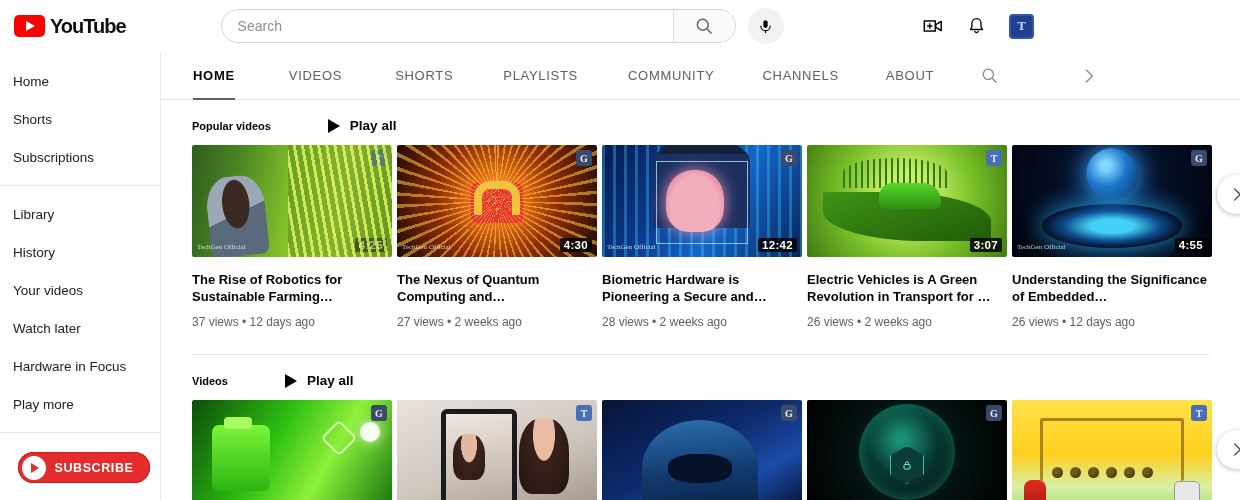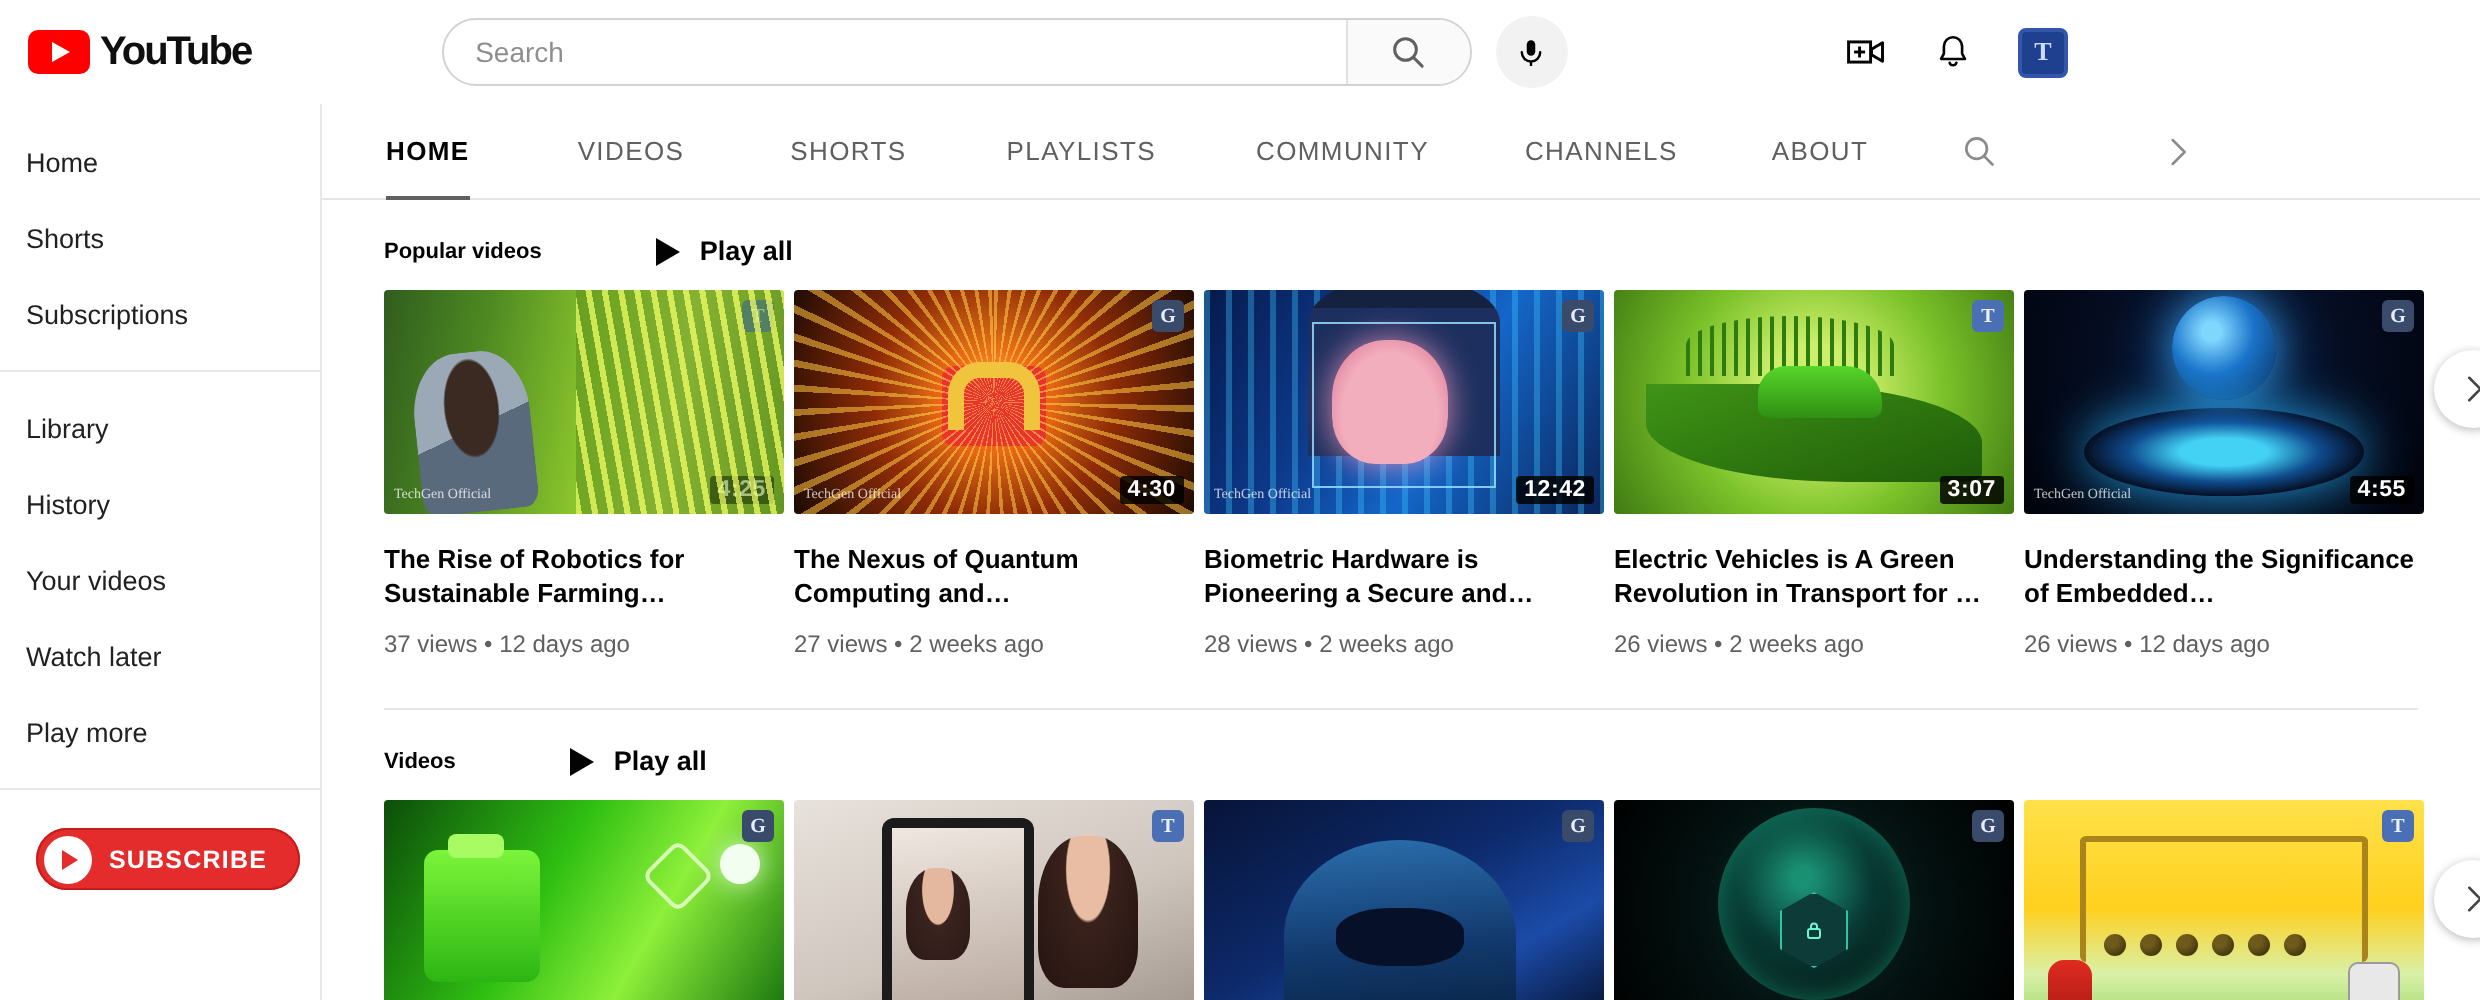--- a/index.html
+++ b/index.html
@@ -389,20 +389,23 @@
         <span>Library</span>
       </div>
       <div class="side-item">
         <span>History</span>
       </div>
       <div class="side-item">
         <span>Your videos</span>
       </div>
       <div class="side-item">
         <span>Watch later</span>
+      </div>
+      <div class="side-item">
+        <span>Hardware in Focus</span>
       </div>
       <div class="side-item">
         <span>Play more</span>
       </div>
     </div>
 
     <div class="side-sep"></div>
 
     <div class="subscribe-wrap">
       <div class="subscribe-btn">

